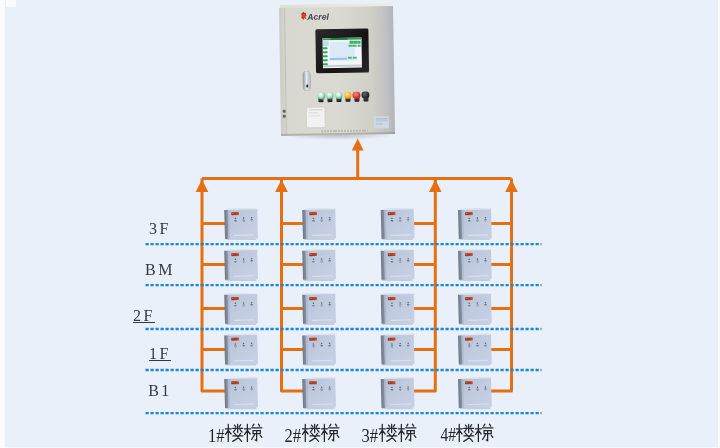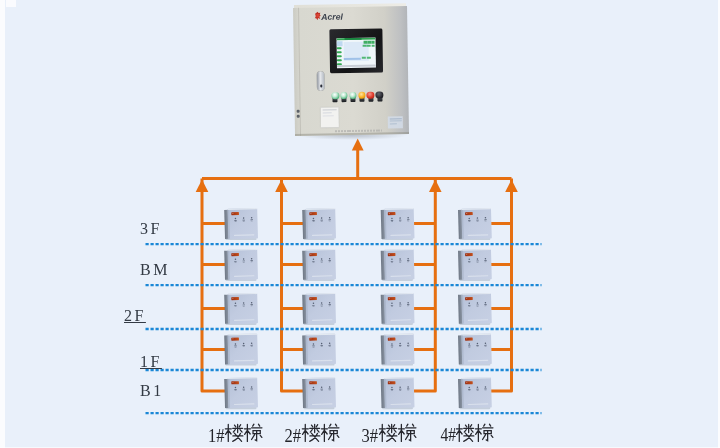--- a/index.html
+++ b/index.html
@@ -1,19 +1,19 @@
 <!DOCTYPE html>
 <html><head>
 <meta charset="utf-8">
 <style>
   html,body{margin:0;padding:0;}
   body{width:720px;height:448px;overflow:hidden;font-family:"Liberation Sans",sans-serif;}
   #stage{position:absolute;left:0;top:0;width:720px;height:448px;background:#e9f0fa;}
   .abs{position:absolute;}
-  .flabel{position:absolute;font-family:"Liberation Serif",serif;font-size:16px;color:#333a44;width:40px;text-align:left;letter-spacing:2.5px;}
+  .flabel{position:absolute;font-family:"Liberation Serif",serif;font-size:16px;color:#333a44;width:40px;text-align:center;letter-spacing:2.5px;}
 </style>
 </head>
 <body>
 <div id="stage">
 
   <div class="abs" style="left:0;top:0;width:5px;height:448px;background:rgba(255,255,255,.8);"></div>
   <div class="abs" style="left:6px;top:0;width:10px;height:7px;background:rgba(255,255,255,.75);"></div>
   <div class="abs" style="right:0;top:0;width:2px;height:448px;background:rgba(255,255,255,.8);"></div>
   <div class="abs" style="left:0;bottom:0;width:720px;height:1.5px;background:rgba(255,255,255,.6);"></div>
 
@@ -131,24 +131,24 @@
       <use href="#glyphTi" transform="translate(321.1,423.6) scale(1.13)"></use>
     <use href="#glyphLou" transform="translate(379,423.6) scale(1.13)"></use>
       <use href="#glyphTi" transform="translate(398.1,423.6) scale(1.13)"></use>
     <use href="#glyphLou" transform="translate(456,423.6) scale(1.13)"></use>
       <use href="#glyphTi" transform="translate(475.1,423.6) scale(1.13)"></use>
   </svg>
 
   <div class="flabel" style="left:140px;top:220px;">3F</div>
   <div class="flabel" style="left:140px;top:261px;">BM</div>
   <div class="flabel" style="left:124px;top:307px;text-decoration:underline;">2F</div>
-  <div class="flabel" style="left:140px;top:353px;text-decoration:underline;">1F</div>
+  <div class="flabel" style="left:140px;top:345px;text-decoration:underline;">1F</div>
   <div class="flabel" style="left:140px;top:382px;">B1</div>
 
-  <div class="abs" id="cab" style="left:294px;top:4px;width:100px;height:132px;text-align:right;">
+  <div class="abs" id="cab" style="left:280px;top:4px;width:100px;height:132px;text-align:right;">
 
     <div class="abs" style="left:2px;top:127px;width:112px;height:9px;background:radial-gradient(ellipse at 50% 50%, rgba(150,158,170,.55), rgba(150,158,170,0) 70%);"></div>
     <div class="abs" style="left:0;top:0;width:114px;height:131px;transform:rotate(-0.9deg);">
 
       <div class="abs" style="left:1px;top:0px;width:112px;height:4px;background:linear-gradient(to right,#e0dfd7,#edece6);"></div>
 
       <div class="abs" style="left:0px;top:3px;width:114px;height:128px;background:linear-gradient(to right,#cbcbc3 0,#d8d8d0 6%,#dbdad2 52%,#d1d0c8 80%,#bec0c2 94%,#b2b5b9 100%);"></div>
 
       <div class="abs" style="left:5px;top:3px;width:1px;height:128px;background:#c2c1b9;"></div>
 

